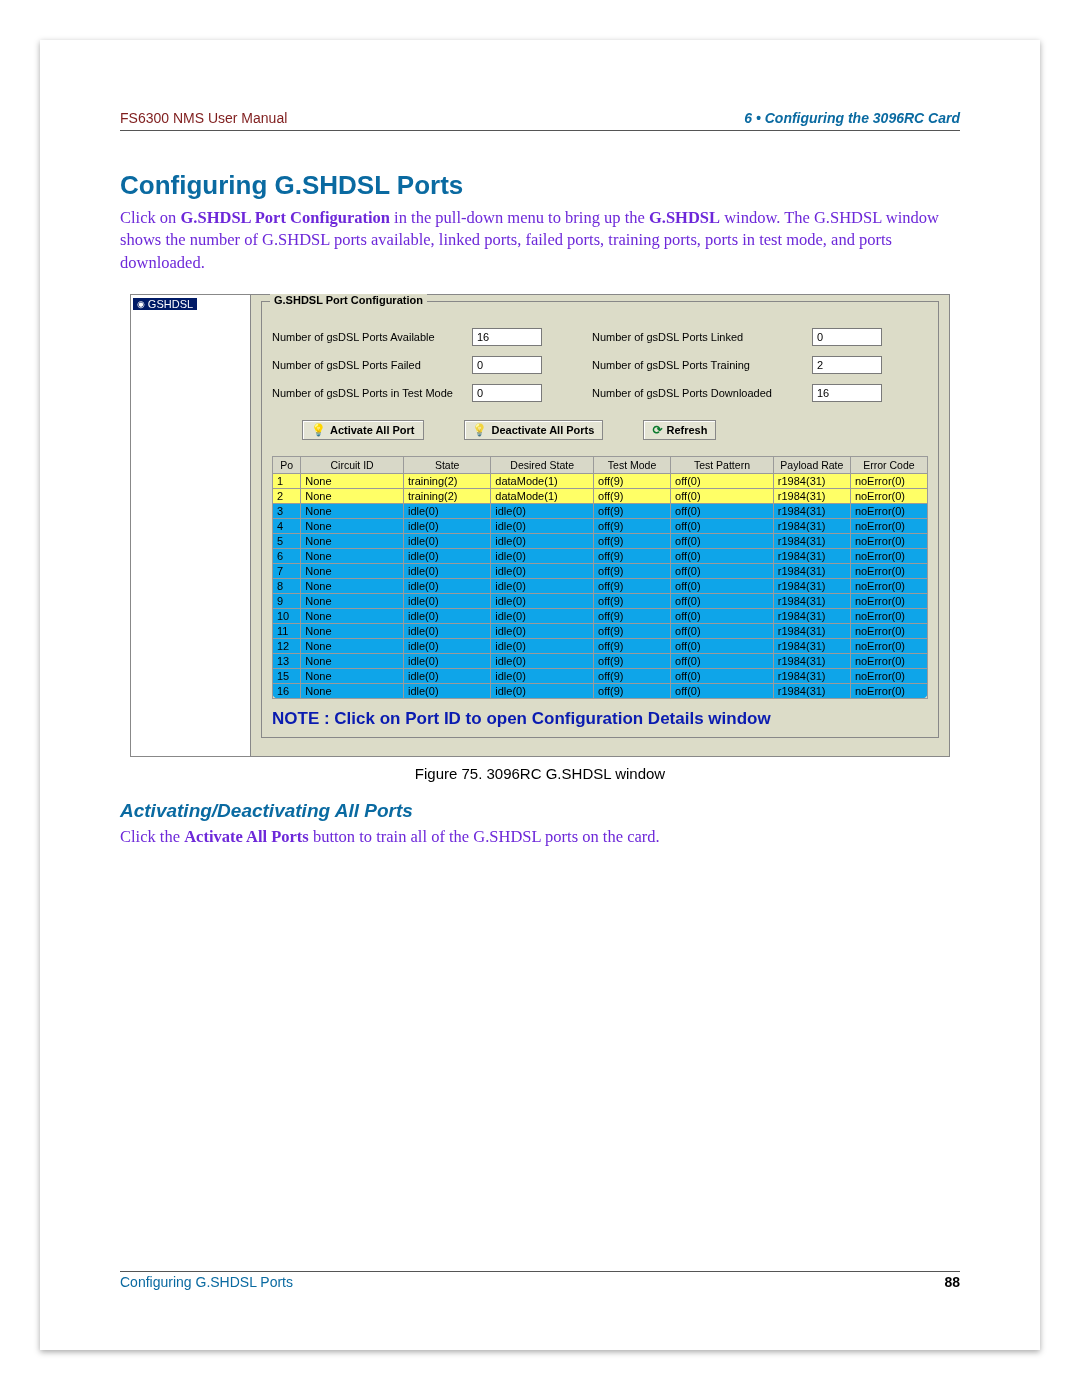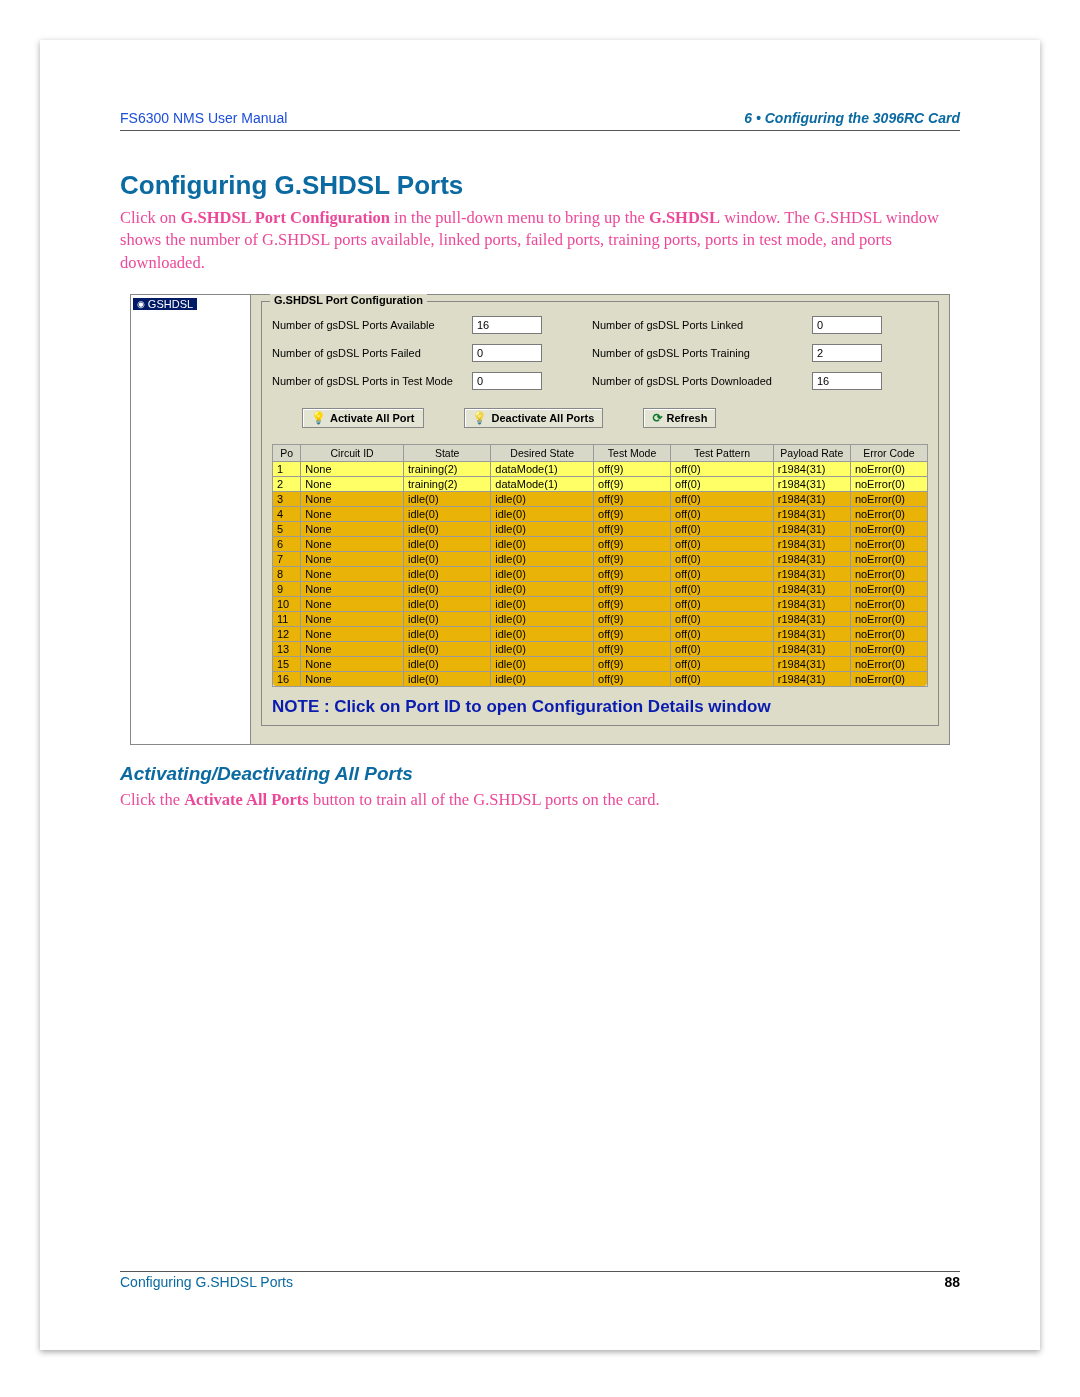--- a/index.html
+++ b/index.html
@@ -26,21 +26,21 @@
   }
   .header-row {
     position: absolute;
     top: 70px;
     left: 80px;
     right: 80px;
     display: flex;
     justify-content: space-between;
     font-size: 14px;
   }
-  .header-left { color: #1d4ed8; text-align: right; }
+  .header-left { color: #7f1d1d; text-align: right; }
   .header-right { color: #0a6aa1; font-weight: bold; font-style: italic; }
   .hr-top {
     position: absolute;
     top: 90px;
     left: 80px;
     right: 80px;
     border-top: 1px solid #555;
   }
   .content {
     position: absolute;
@@ -48,21 +48,21 @@
     left: 80px;
     right: 80px;
   }
   .h1 {
     color: #0a6aa1;
     font-weight: bold;
     font-size: 26px;
     margin: 0 0 6px 0;
   }
   .para {
-    color: #ec4899;
+    color: #6d28d9;
     font-size: 16.5px;
     line-height: 1.35;
     font-family: Georgia, "Times New Roman", serif;
   }
   .para b { font-weight: bold; }
   .h2 {
     color: #0a6aa1;
     font-style: italic;
     font-weight: bold;
     font-size: 19px;
@@ -134,21 +134,21 @@
     font-weight: bold;
     font-size: 11px;
   }
   .stats-grid {
     display: grid;
     grid-template-columns: 200px 70px 50px 220px 70px;
     row-gap: 10px;
     align-items: center;
     font-size: 11px;
     margin-bottom: 18px;
-    margin-top: 4px;
+    margin-top: 16px;
   }
   .stat-val {
     background: #fff;
     border: 1px solid #7a7a7a;
     height: 16px;
     padding: 0 4px;
     line-height: 16px;
     font-size: 11px;
   }
   .btn-row {
@@ -165,21 +165,21 @@
     padding: 2px 8px;
     font-size: 11px;
     font-weight: bold;
     box-shadow: 1px 1px 0 #fff inset;
   }
   .bulb { color: #e6a400; font-size: 12px; }
   .refresh-ico { color: #0c7a2f; font-size: 12px; }
   .tbl {
     width: 100%;
     border-collapse: collapse;
-    background: #eab308;
+    background: #0ea5e9;
     font-size: 11px;
     table-layout: fixed;
     border-radius: 7px;
   }
   .tbl th, .tbl td {
     border: 1px solid #9a9a9a;
     padding: 0 4px;
     height: 14px;
     text-align: left;
     overflow: hidden;
@@ -457,20 +457,21 @@
                     </tr>
                   </tbody>
               </table>
 
               <div class="note-line">NOTE : Click on Port ID to open Configuration Details window</div>
             </div>
           </div>
         </div>
       </div>
 
+      <div class="caption">Figure 75. 3096RC G.SHDSL window</div>
 
       <div class="h2">Activating/Deactivating All Ports</div>
       <div class="para">
         <span>Click the </span><b>Activate All Ports</b><span> button to train all of the G.SHDSL ports on the card.</span>
       </div>
       <div style="height:8px"></div>
 
     </div>
 
     <div class="hr-bot"></div>

